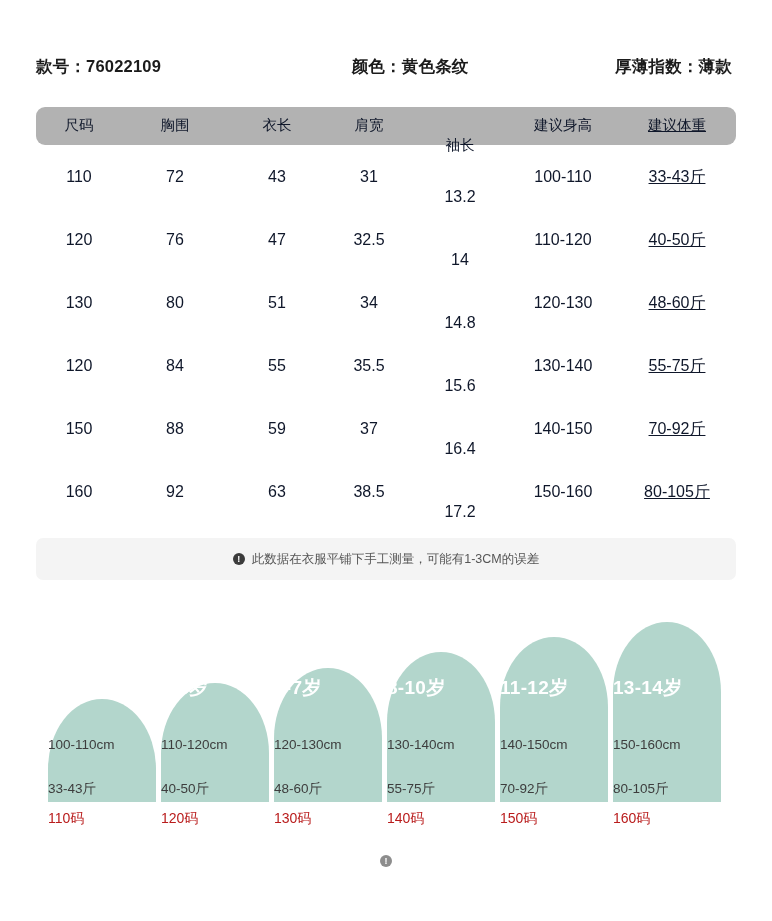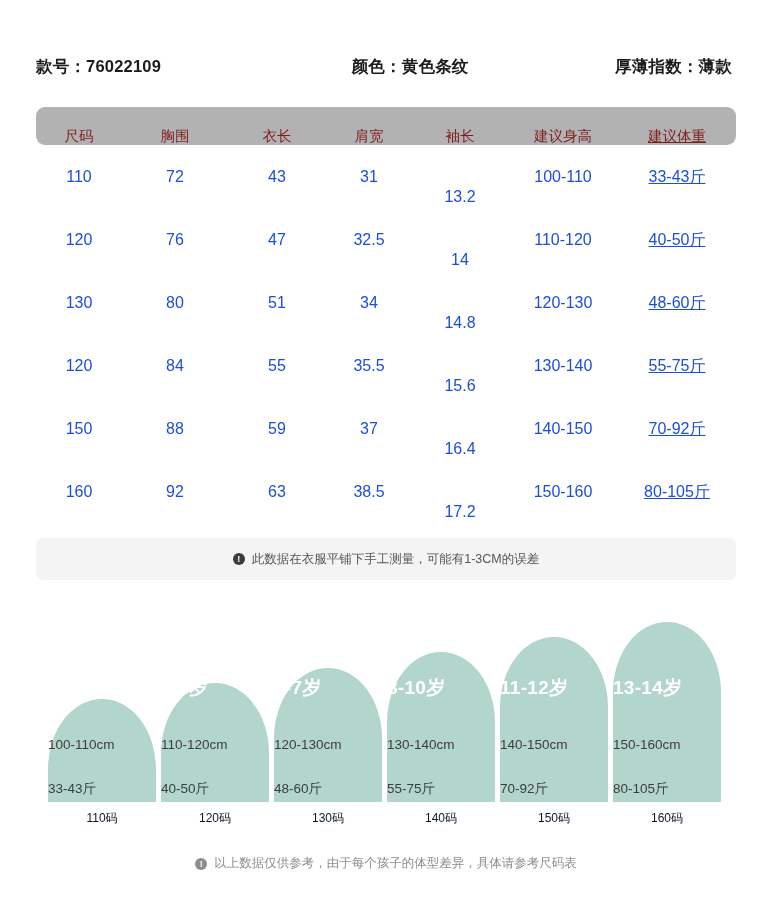--- a/index.html
+++ b/index.html
@@ -37,34 +37,34 @@
 
   
   .size-table {
     position: absolute;
     left: 36px;
     top: 107px;
     width: 700px;
   }
   .thead {
     display: flex;
-    align-items: flex-end;
+    align-items: center;
     height: 38px;
     background: #b2b2b2;
     border-radius: 9px;
-    color: #7f1d1d;
+    color: #0f172a;
     font-size: 14.5px;
   }
   .thead .cell { font-weight: 400; }
   .row {
     display: flex;
     align-items: center;
     height: 63px;
     font-size: 16px;
-    color: #1d4ed8;
+    color: #0f172a;
   }
   .cell {
     text-align: center;
     line-height: 1.1;
     white-space: nowrap;
   }
   
   .c0 { width: 86px; }
   .c1 { width: 106px; }
   .c2 { width: 98px; }
@@ -148,23 +148,23 @@
   .code-row {
     position: absolute;
     left: 48px;
     top: 810px;
     width: 676px;
     display: flex;
     gap: 5px;
   }
   .code-cell {
     width: 108px;
-    text-align: center;
-    font-size: 12px;
-    color: #0f172a;
+    text-align: left;
+    font-size: 14px;
+    color: #b91c1c;
   }
 
   
   .footnote {
     position: absolute;
     left: 0;
     top: 855px;
     width: 772px;
     display: flex;
     align-items: center;
@@ -305,14 +305,13 @@
   <div class="code-cell">110码</div>
   <div class="code-cell">120码</div>
   <div class="code-cell">130码</div>
   <div class="code-cell">140码</div>
   <div class="code-cell">150码</div>
   <div class="code-cell">160码</div>
 </div>
 
 <div class="footnote">
   <span class="excl-icon">!</span>
-  <span>以上数据仅供参考，由于每个孩子的体型差异，具体请参考尺码表</span>
 </div>
 
 </body></html>

